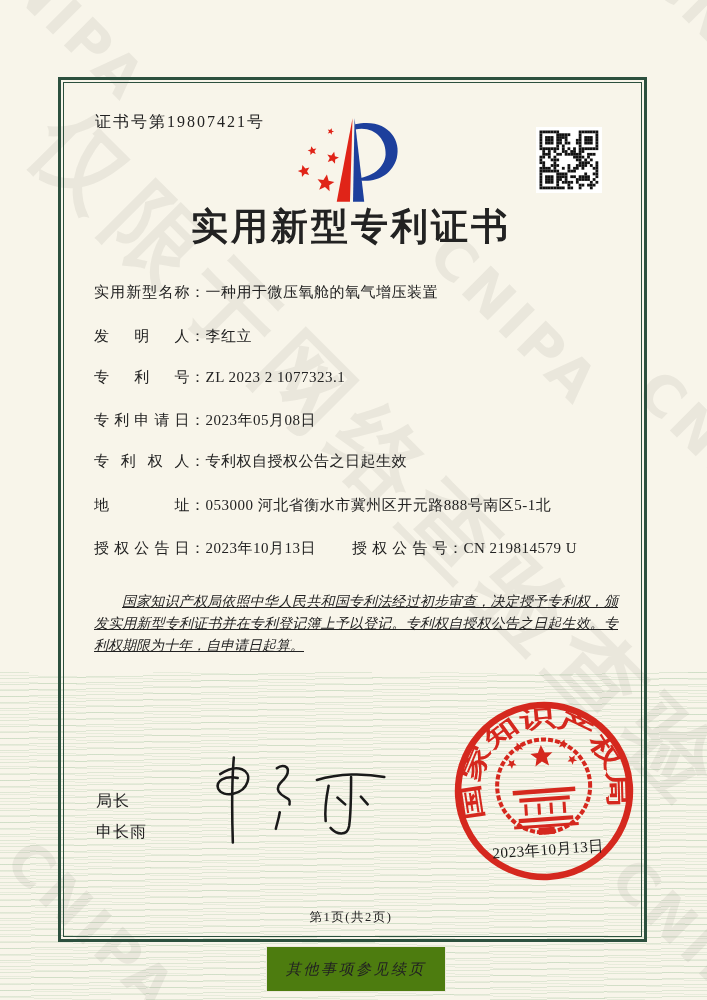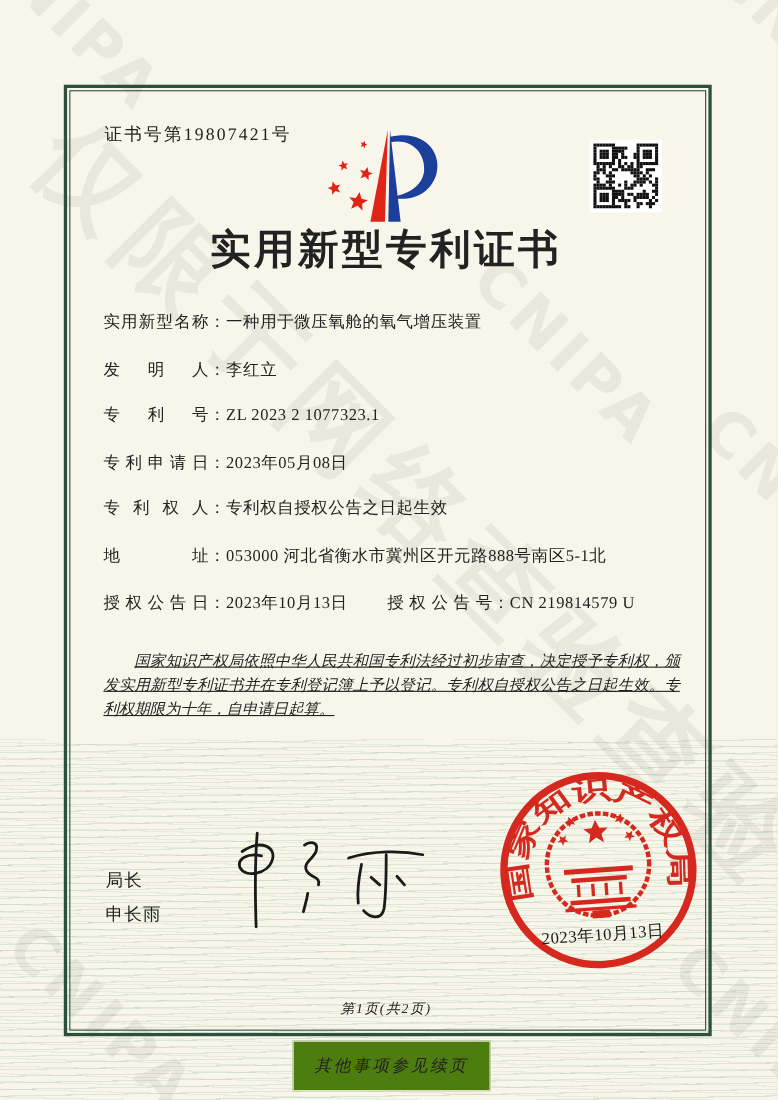--- a/index.html
+++ b/index.html
@@ -40,21 +40,21 @@
          font-style:italic;text-align:justify;}
   .paras p{margin:16px 0 7px 0;text-indent:2em;text-decoration:underline;}
 
   .signer{position:absolute;left:96px;top:785px;font-family:Liberation Serif, serif;
           font-size:16px;line-height:31px;letter-spacing:1px;}
   .sig-svg{position:absolute;left:183px;top:748px;}
 
   .seal{position:absolute;left:450px;top:697px;transform:rotate(-4deg);}
 
   .footer-page{position:absolute;left:58px;top:909px;width:586px;text-align:center;
-               font-size:12.5px;letter-spacing:1.5px;font-style:italic;}
+               font-size:12.5px;letter-spacing:1.5px;}
 
   .note-box{position:absolute;left:266px;top:946px;width:178px;height:44px;background:#4d7c0f;
             border:1px solid #ebe8dc;display:flex;align-items:center;justify-content:center;
             font-size:15px;font-style:italic;letter-spacing:2.5px;}
 </style>
 </head>
 <body>
 
 <div class="page">
 

